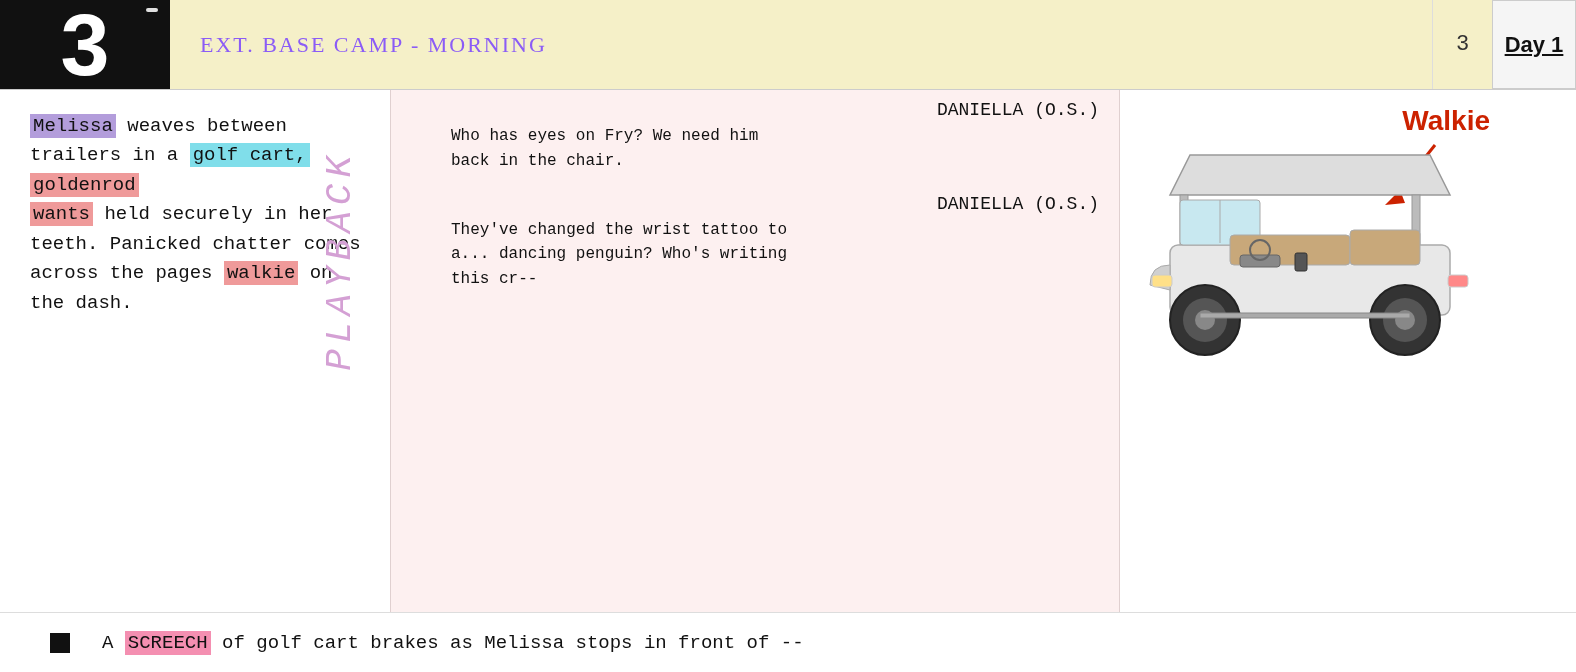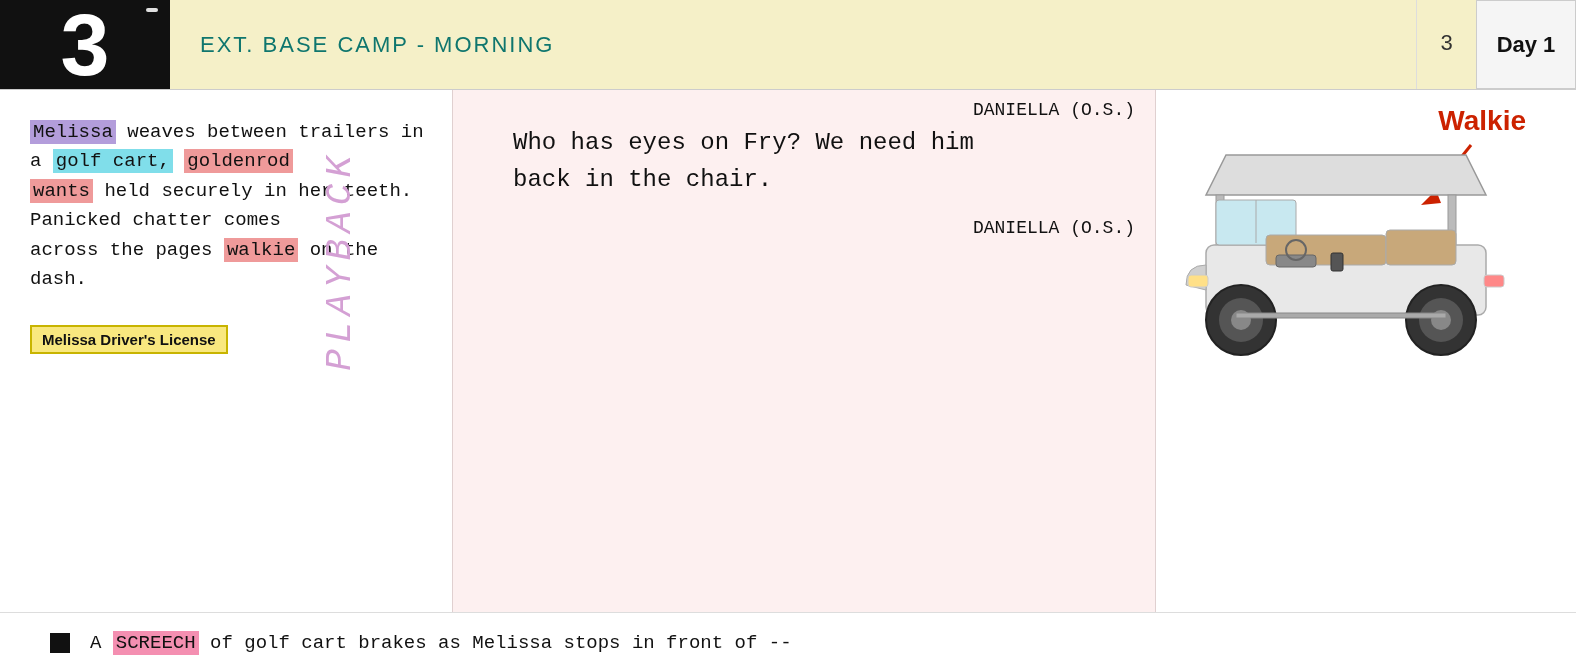--- a/index.html
+++ b/index.html
@@ -58,62 +58,63 @@
       border-radius: 3px;
     }
 
     .scene-heading-text {
       background: #f5f0c8;
       flex: 1;
       display: flex;
       align-items: center;
       padding: 0 30px;
       font-size: 22px;
-      font-family: Liberation Sans, sans-serif;
+      font-family: Liberation Serif, serif;
       letter-spacing: 2px;
-      color: #0f766e;
+      color: #8b5cf6;
     }
 
     .scene-number-right {
       background: #f5f0c8;
       width: 60px;
       display: flex;
       align-items: center;
       justify-content: center;
       font-size: 22px;
       font-family: 'Courier New', Courier, monospace;
       color: #333;
       border-left: 1px solid #ddd;
     }
 
     .day-badge {
       background: #f5f5f5;
       border: 1px solid #ccc;
-      width: 100px;
+      width: 84px;
       display: flex;
       align-items: center;
       justify-content: center;
       font-size: 22px;
       font-family: Arial, sans-serif;
       font-weight: bold;
       color: #111;
+      text-decoration: underline;
     }
 
     
     .main-content {
       display: flex;
       width: 100%;
       height: calc(672px - 90px);
       position: relative;
     }
 
     
     .left-col {
-      width: 452px;
-      padding: 28px 20px 10px 30px;
+      width: 390px;
+      padding: 22px 20px 10px 30px;
       position: relative;
       flex-shrink: 0;
     }
 
     
     .action-text {
       font-size: 19px;
       font-family: 'Courier New', Courier, monospace;
       line-height: 1.55;
       color: #111;
@@ -178,21 +179,21 @@
     .character-name {
       text-align: right;
       font-size: 18px;
       font-family: 'Courier New', Courier, monospace;
       font-weight: normal;
       margin-bottom: 4px;
       color: #111;
     }
 
     .dialogue-text {
-      font-size: 24px;
+      font-size: 16px;
       font-family: 'Courier New', Courier, monospace;
       line-height: 1.55;
       color: #111;
       padding: 0 40px;
     }
 
     
     .right-col {
       width: 420px;
       padding: 10px 20px;
@@ -251,20 +252,21 @@
       background: #111;
       display: inline-block;
       margin-right: 20px;
       flex-shrink: 0;
     }
 
     .bottom-text {
       font-size: 19px;
       font-family: 'Courier New', Courier, monospace;
       color: #111;
+      margin-left: 12px;
     }
 
     .highlight-pink {
       background: #f48fb1;
       padding: 1px 3px;
     }
   </style>
 </head>
 <body>
 
@@ -283,35 +285,35 @@
   </div>
 
   <div class="main-content">
 
     <div class="left-col">
       <div class="action-text">
         <span class="highlight-purple">Melissa</span><span> weaves between trailers in a </span><span class="highlight-cyan">golf cart,</span> <span class="highlight-salmon">goldenrod</span><br>
         <span class="highlight-salmon">wants</span><span> held securely in her teeth. Panicked chatter comes<br>across </span><span>the</span><span> pages </span><span class="highlight-salmon">walkie</span><span> on the dash.</span>
       </div>
 
-      <div class="tag-label">Melissa Driver's License</div>
 
       <div class="playback-vertical">PLAYBACK</div>
     </div>
 
     <div class="middle-col">
 
       <div class="dialogue-block">
         <div class="character-name">DANIELLA (O.S.)</div>
         <div class="dialogue-text">Who has eyes on Fry? We need him<br>back in the chair.</div>
       </div>
 
 
       <div class="dialogue-block">
         <div class="character-name">DANIELLA (O.S.)</div>
+        <div class="dialogue-text">They've changed the wrist tattoo to<br>a... dancing penguin? Who's writing<br>this cr--</div>
       </div>
     </div>
 
     <div class="right-col">
       <div class="golf-cart-area">
 
         <span class="walkie-label">Walkie</span>
 
         <svg class="arrow-svg" width="80" height="80" viewBox="0 0 80 80">
           <line x1="60" y1="10" x2="20" y2="60" stroke="#cc2200" stroke-width="3"></line>

